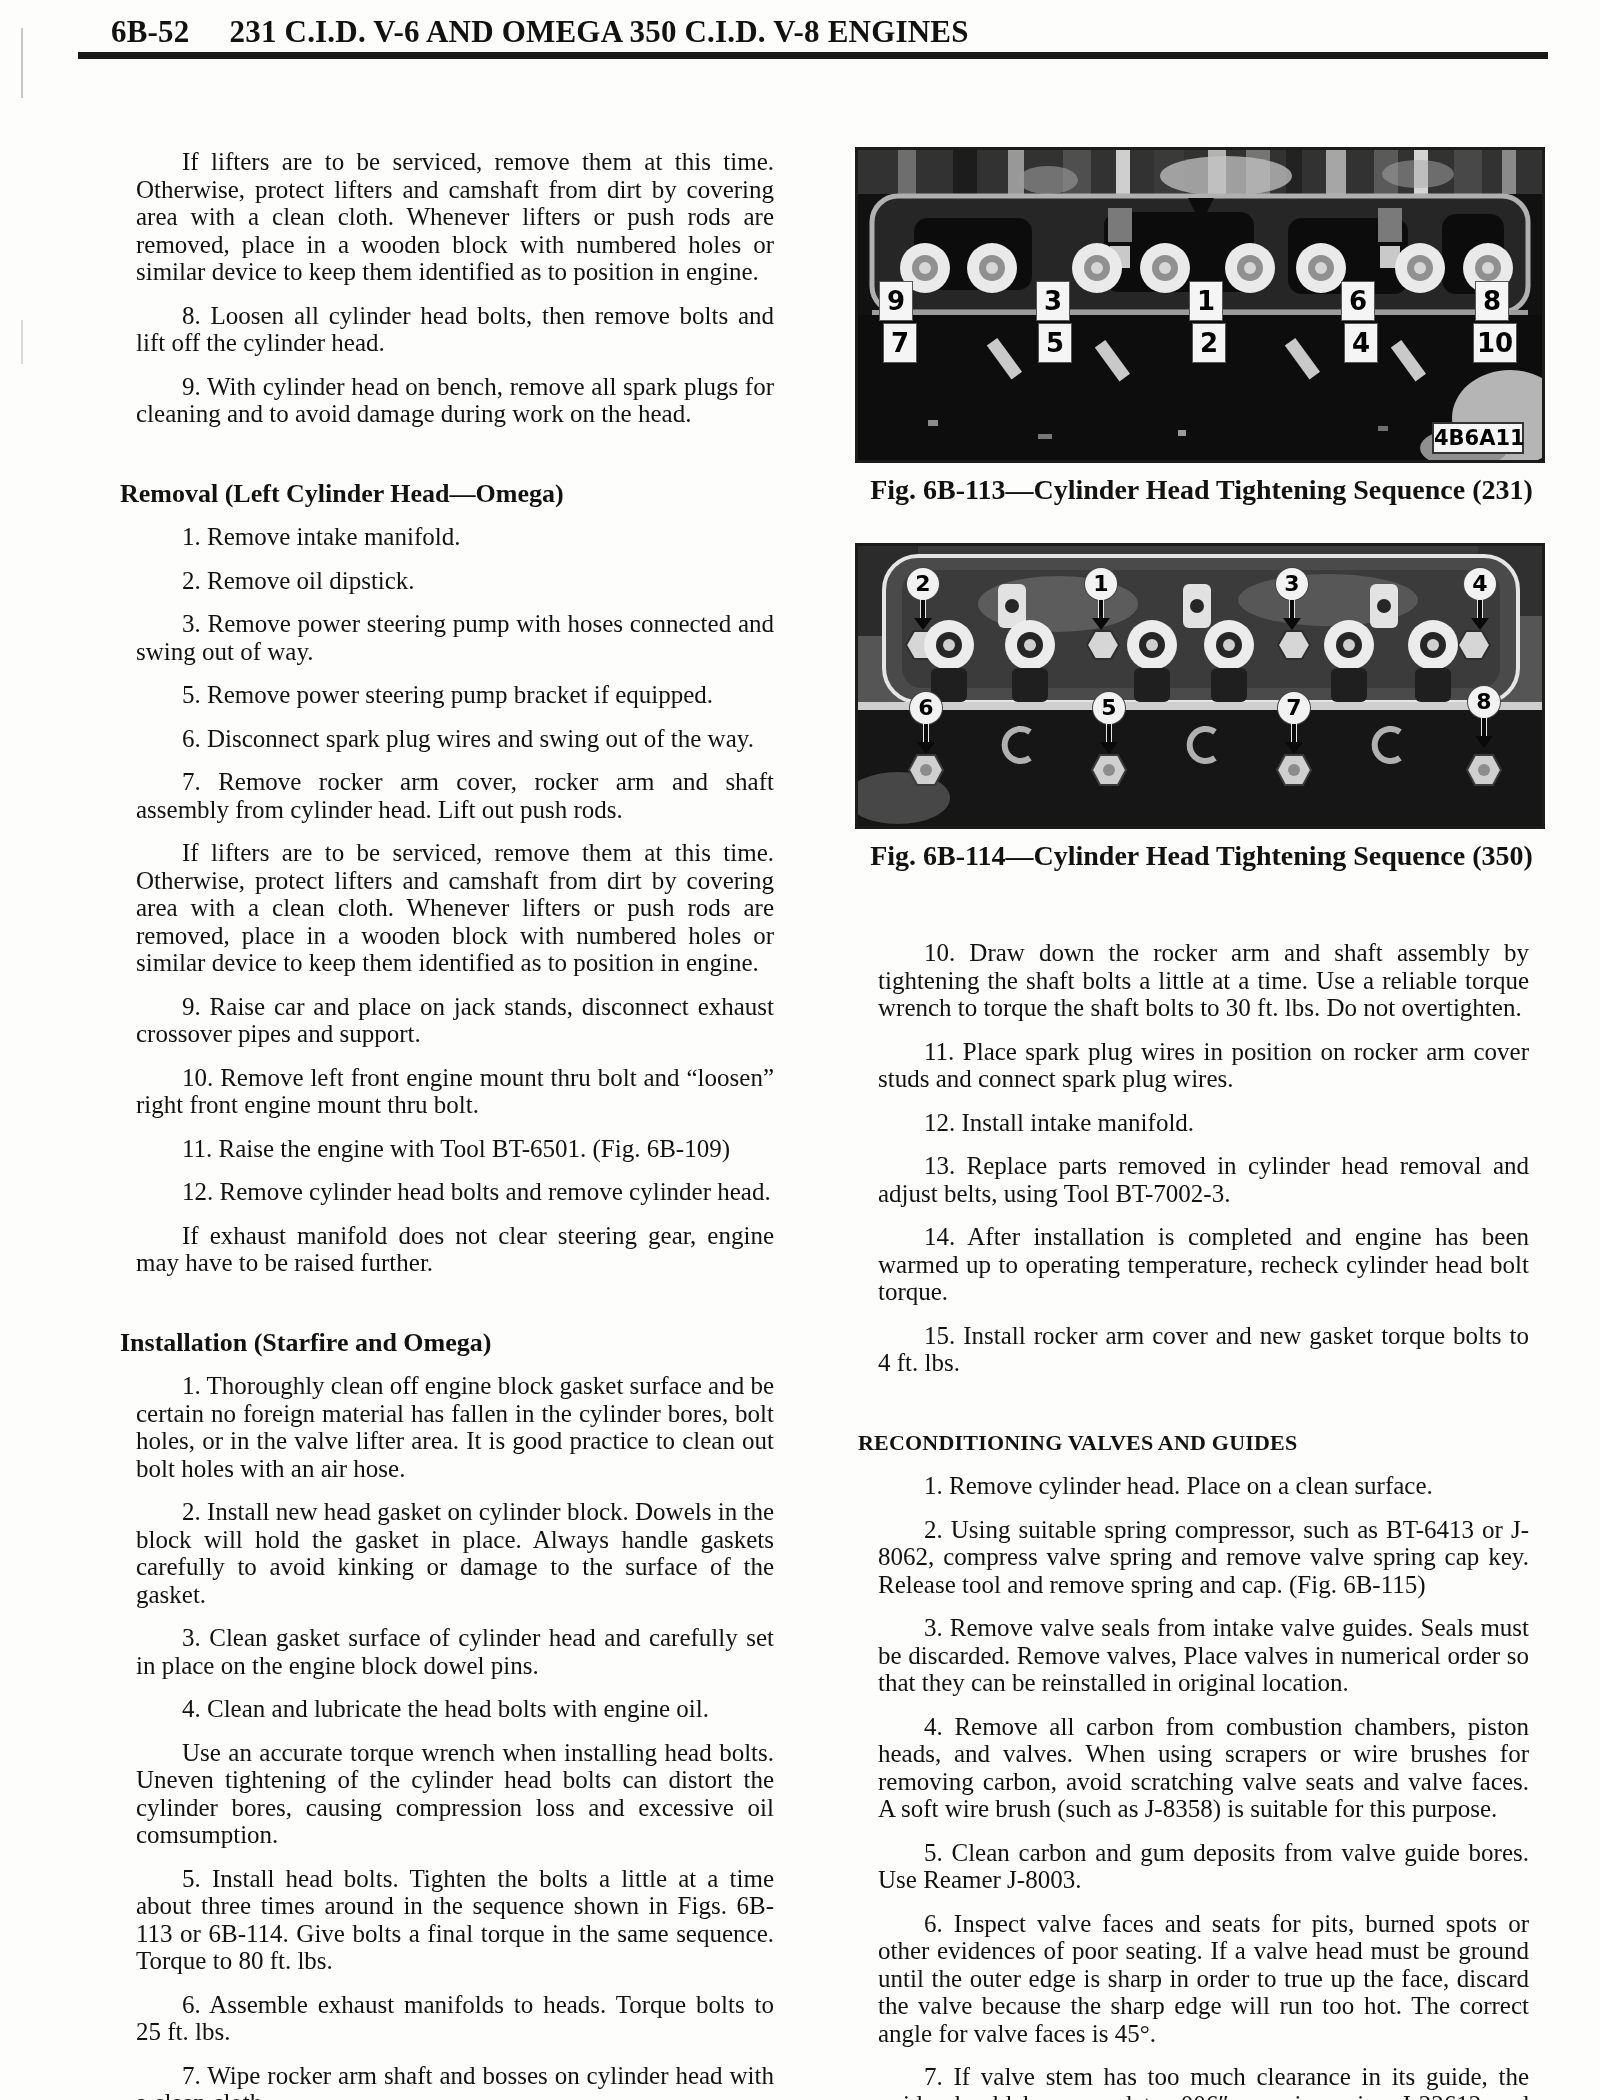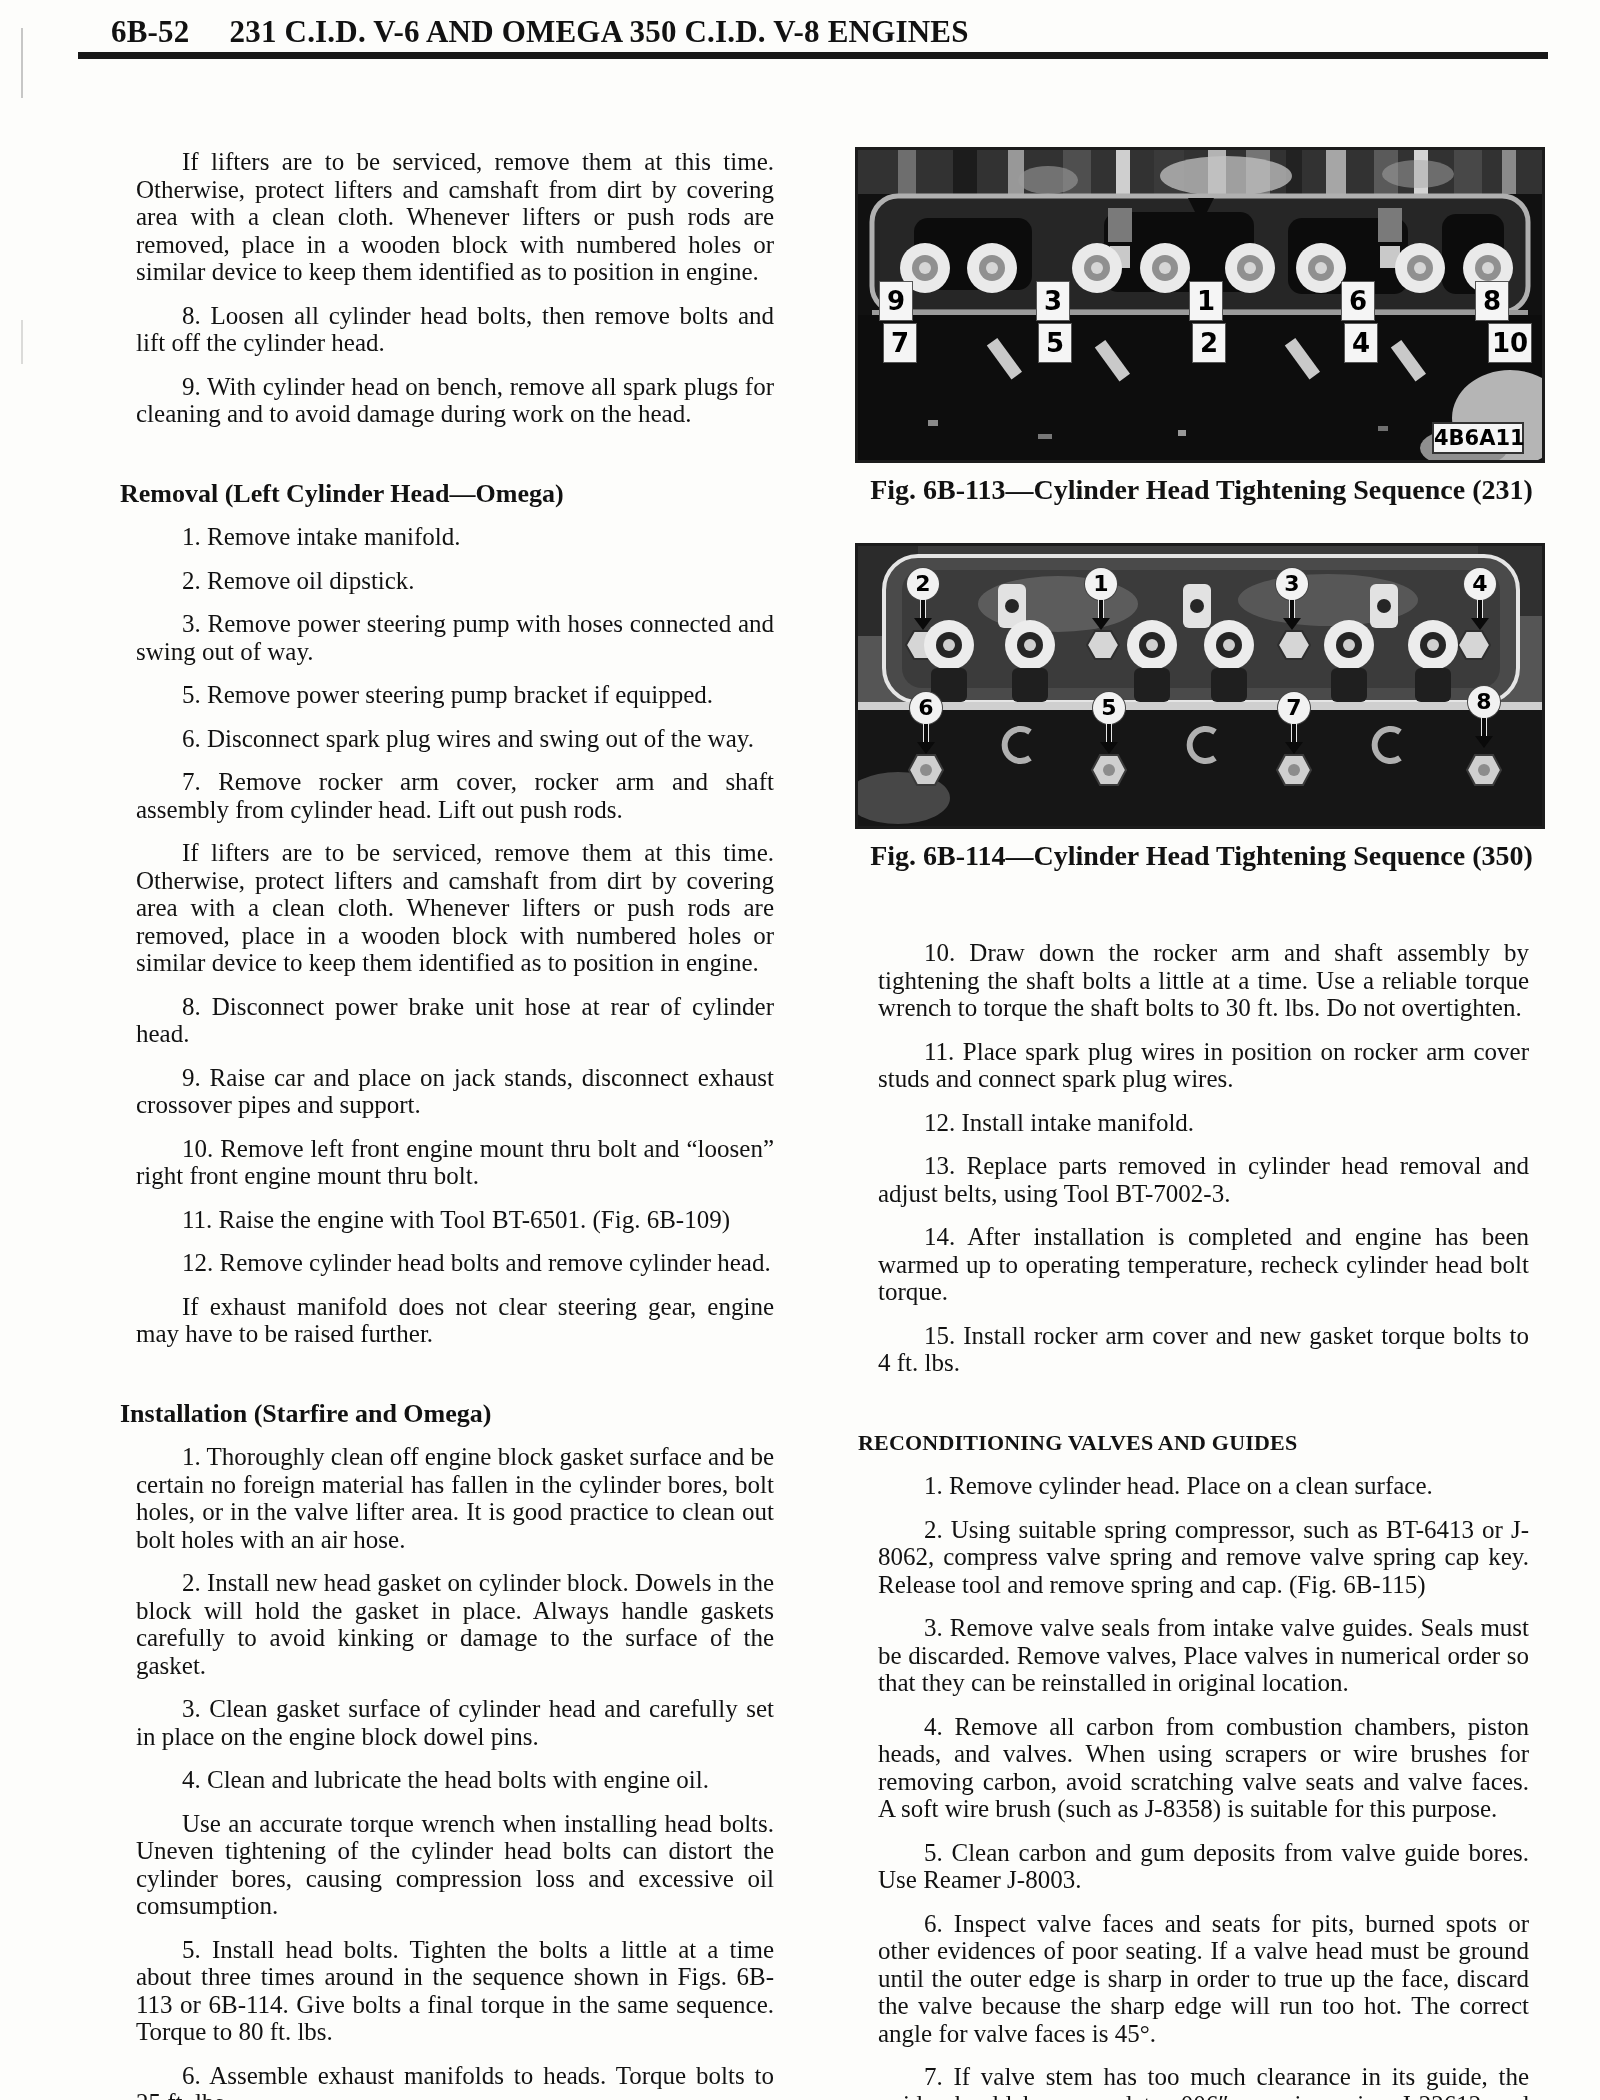--- a/index.html
+++ b/index.html
@@ -76,21 +76,20 @@
     <p class="para">9. With cylinder head on bench, remove all spark plugs for cleaning and to avoid damage during work on the head.</p>
 
     <h3 class="subhead">Removal (Left Cylinder Head—Omega)</h3>
     <p class="para">1. Remove intake manifold.</p>
     <p class="para">2. Remove oil dipstick.</p>
     <p class="para">3. Remove power steering pump with hoses connected and swing out of way.</p>
     <p class="para">5. Remove power steering pump bracket if equipped.</p>
     <p class="para">6. Disconnect spark plug wires and swing out of the way.</p>
     <p class="para">7. Remove rocker arm cover, rocker arm and shaft assembly from cylinder head. Lift out push rods.</p>
     <p class="para">If lifters are to be serviced, remove them at this time. Otherwise, protect lifters and camshaft from dirt by covering area with a clean cloth. Whenever lifters or push rods are removed, place in a wooden block with numbered holes or similar device to keep them identified as to position in engine.</p>
-    <p class="para">8. Disconnect power brake unit hose at rear of cylinder head.</p>
     <p class="para">9. Raise car and place on jack stands, disconnect exhaust crossover pipes and support.</p>
     <p class="para">10. Remove left front engine mount thru bolt and “loosen” right front engine mount thru bolt.</p>
     <p class="para">11. Raise the engine with Tool BT-6501. (Fig. 6B-109)</p>
     <p class="para">12. Remove cylinder head bolts and remove cylinder head.</p>
     <p class="para">If exhaust manifold does not clear steering gear, engine may have to be raised further.</p>
 
     <h3 class="subhead">Installation (Starfire and Omega)</h3>
     <p class="para">1. Thoroughly clean off engine block gasket surface and be certain no foreign material has fallen in the cylinder bores, bolt holes, or in the valve lifter area. It is good practice to clean out bolt holes with an air hose.</p>
     <p class="para">2. Install new head gasket on cylinder block. Dowels in the block will hold the gasket in place. Always handle gaskets carefully to avoid kinking or damage to the surface of the gasket.</p>
     <p class="para">3. Clean gasket surface of cylinder head and carefully set in place on the engine block dowel pins.</p>
@@ -178,21 +177,21 @@
         </svg>
         <div class="sq-label" style="left:22px;  top:132px;">9</div>
         <div class="sq-label" style="left:179px; top:132px;">3</div>
         <div class="sq-label" style="left:332px; top:132px;">1</div>
         <div class="sq-label" style="left:484px; top:132px;">6</div>
         <div class="sq-label" style="left:618px; top:132px;">8</div>
         <div class="sq-label" style="left:26px;  top:174px;">7</div>
         <div class="sq-label" style="left:181px; top:174px;">5</div>
         <div class="sq-label" style="left:335px; top:174px;">2</div>
         <div class="sq-label" style="left:487px; top:174px;">4</div>
-        <div class="sq-label wide" style="left:616px; top:174px;margin-left:15px;">10</div>
+        <div class="sq-label wide" style="left:616px; top:174px;">10</div>
         <div class="photo-id">4B6A11</div>
       </div>
       <figcaption>Fig. 6B-113—Cylinder Head Tightening Sequence (231)</figcaption>
     </figure>
 
     <figure>
       <div class="photo photo-2">
         <svg viewBox="0 0 684 280" aria-hidden="true">
           <rect width="684" height="280" fill="#555"></rect>
           <rect x="0" y="0" width="684" height="14" fill="#3c3c3c"></rect>

